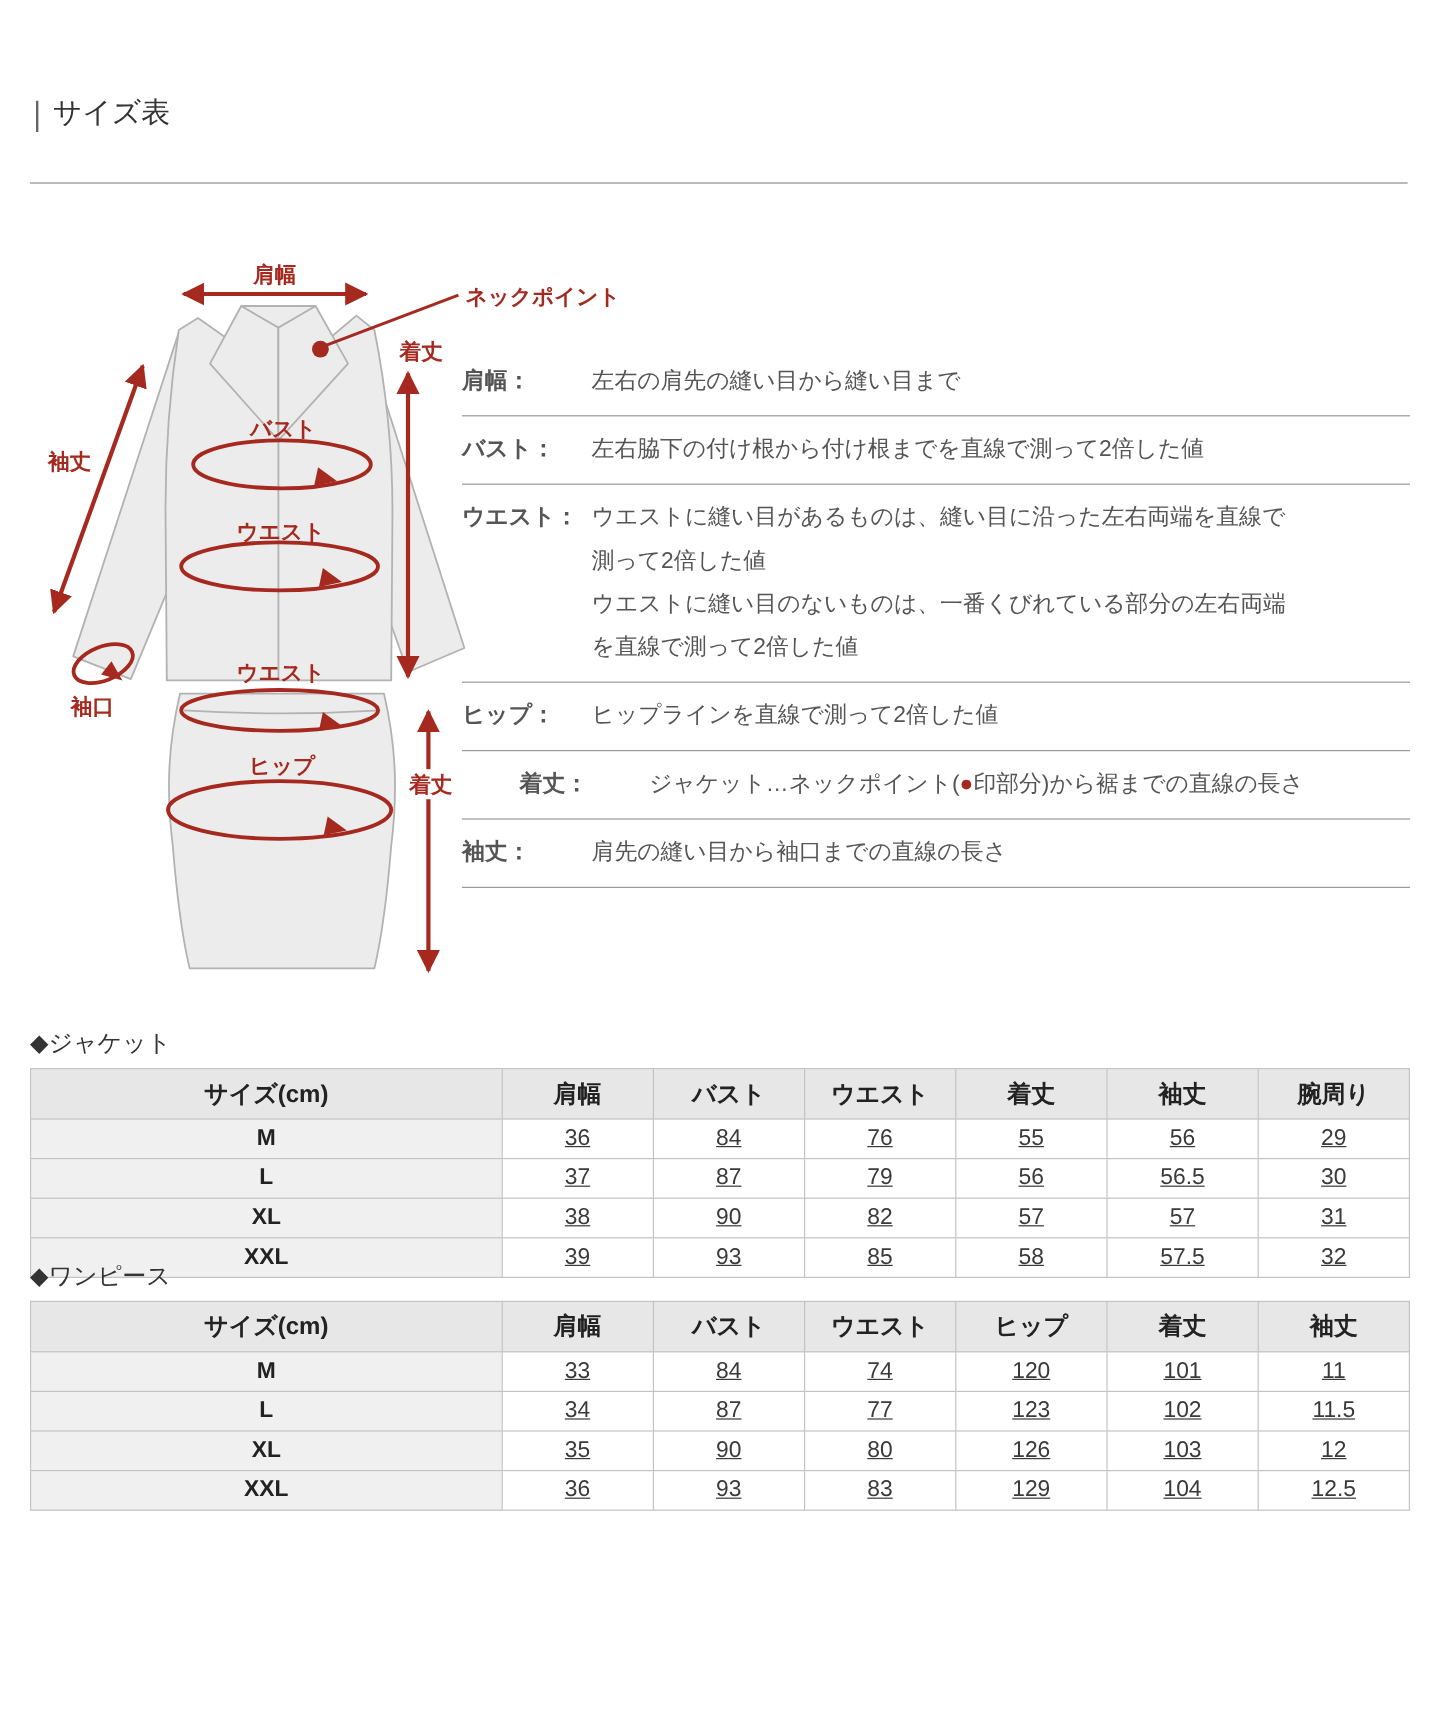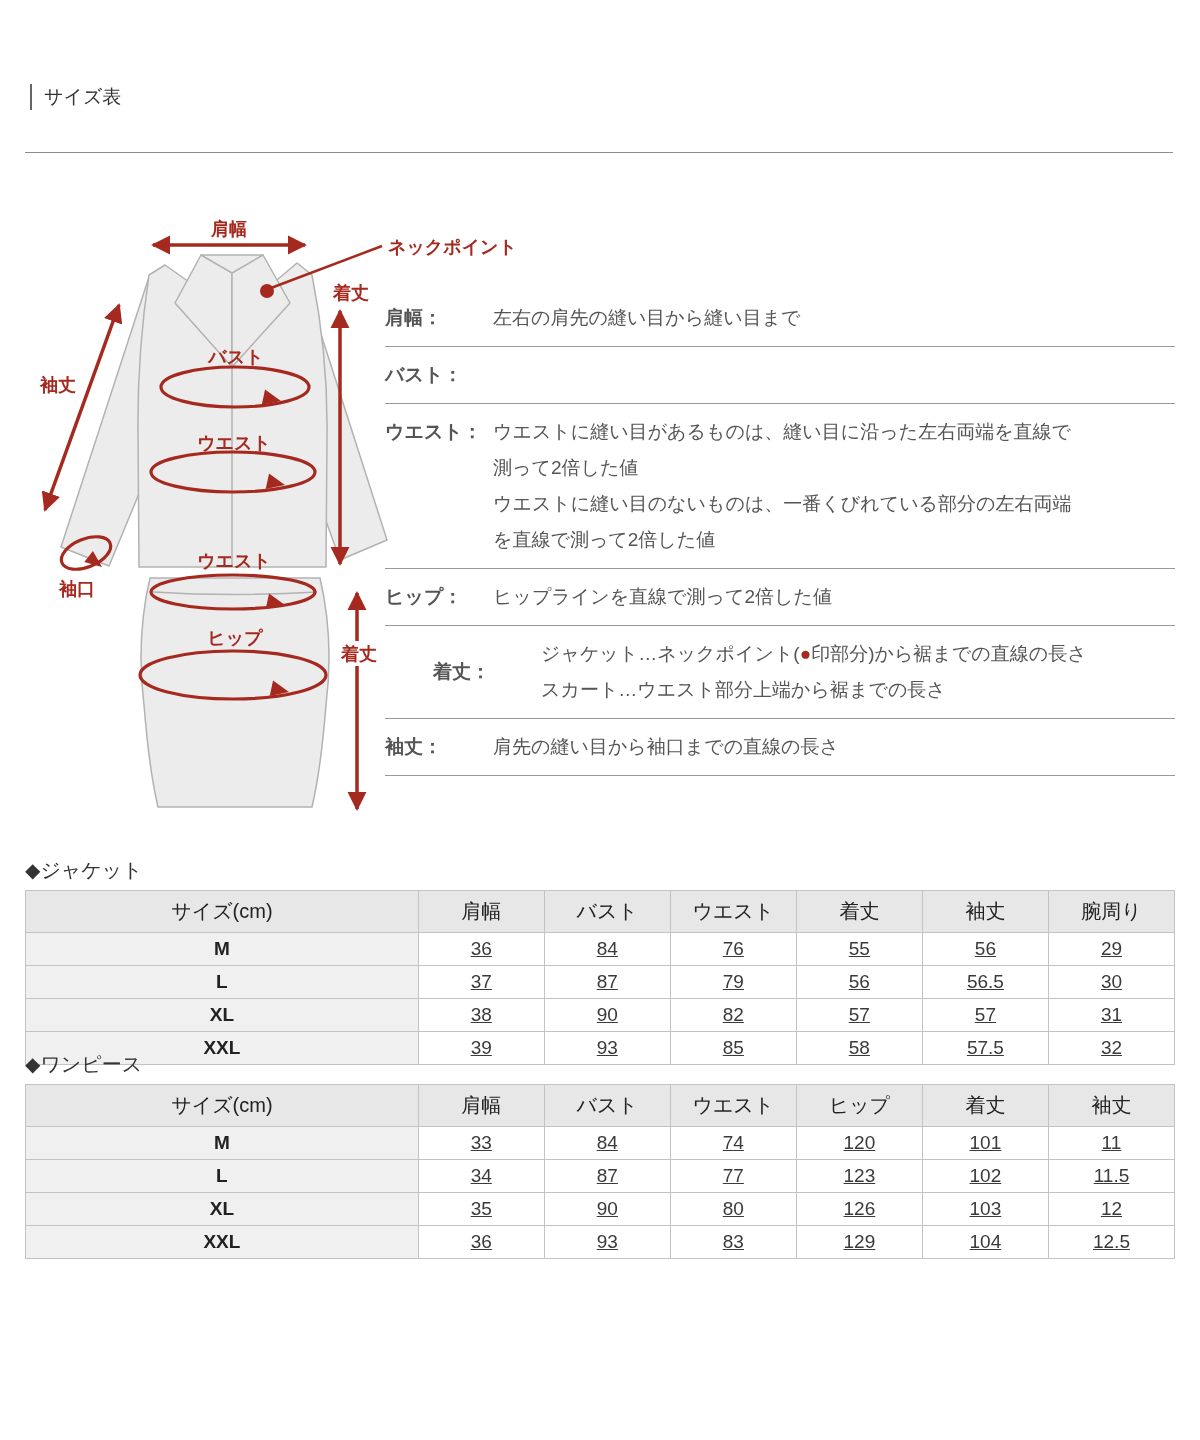--- a/index.html
+++ b/index.html
@@ -3,22 +3,22 @@
 <meta charset="utf-8">
 <style>
   :root{
     --annotation_red:#a5291e; --garment_fill:#ececec; --garment_stroke:#b2b2b2;
     --separator:#999999; --table_border:#c3c3c3; --table_header_bg:#e7e7e7;
     --table_size_bg:#f0f0f0; --text_dark:#333333; --text_body:#555555;
   }
   html,body{margin:0;padding:0;background:#fff;}
   .page{position:relative;width:1200px;height:1440px;background:#fff;overflow:hidden;
         font-family:"Liberation Sans","DejaVu Sans",sans-serif;}
-  .section-title{position:absolute;left:30px;top:84px;font-size:19px;color:var(--text_dark);
-        border-left:2px solid #666;padding-left:12px;line-height:26px;}
+  .section-title{position:absolute;left:30px;top:84px;font-size:24px;color:var(--text_dark);
+        border-left:2px solid #666;padding-left:12px;line-height:26px;font-family:Liberation Mono, monospace;}
   .title-rule{position:absolute;left:25px;top:152px;width:1148px;height:0;
         border:none;border-top:1px solid #8d8d8d;margin:0;}
   svg.diagram{position:absolute;left:25px;top:195px;width:560px;height:660px;}
   .red-line{stroke:var(--annotation_red);stroke-width:3.5;fill:none;}
   .red-thin{stroke:var(--annotation_red);stroke-width:2.5;fill:none;}
   .red-ellipse{stroke:var(--annotation_red);stroke-width:3.2;fill:none;}
   .red-fill{fill:var(--annotation_red);}
   .dlabel{font:bold 18px "Liberation Sans","DejaVu Sans",sans-serif;fill:var(--annotation_red);}
   .g-fill{fill:var(--garment_fill);stroke:var(--garment_stroke);stroke-width:1.5;stroke-linejoin:round;}
   .g-line{fill:none;stroke:var(--garment_stroke);stroke-width:1.5;}
@@ -28,21 +28,21 @@
   .def-term{flex:none;width:108px;font-weight:700;}
   .def-text{flex:1;}
   .def-row.center .def-term{align-self:center;margin-left:48px;}
   .red-dot{color:var(--annotation_red);}
   .table-block{position:absolute;left:25px;width:952px;}
   .tblock-1{top:858px;} .tblock-2{top:1052px;}
   .table-title{font-size:20px;color:var(--text_dark);line-height:24px;margin-bottom:8px;}
   table.size-table{border-collapse:collapse;width:1150px;table-layout:fixed;}
   table.size-table th,table.size-table td{border:1px solid var(--table_border);
         text-align:center;vertical-align:middle;}
-  table.size-table thead th{background:var(--table_header_bg);font-weight:400;
+  table.size-table thead th{background:var(--table_header_bg);font-weight:700;
         font-size:20px;color:#222;padding:7px 4px;}
   table.size-table thead th:first-child{width:33.4%;}
   table.size-table tbody th{background:var(--table_size_bg);font-weight:700;
         font-size:19px;color:#222;padding:5px 4px;}
   table.size-table tbody td{background:#fff;font-size:19px;color:#3a3a3a;padding:5px 4px;text-decoration:underline;}
 </style>
 </head>
 <body>
 
 <div class="page">
@@ -113,41 +113,43 @@
 
   <div class="definitions">
     <div class="def-row">
       <div class="def-term">肩幅：</div>
       <div class="def-text">
         <div>左右の肩先の縫い目から縫い目まで</div>
       </div>
     </div>
     <div class="def-row">
       <div class="def-term">バスト：</div>
+      <div class="def-text">
+        <div>左右脇下の付け根から付け根までを直線で測って2倍した値</div>
+      </div>
     </div>
     <div class="def-row">
       <div class="def-term">ウエスト：</div>
       <div class="def-text">
         <div>ウエストに縫い目があるものは、縫い目に沿った左右両端を直線で</div>
         <div>測って2倍した値</div>
         <div>ウエストに縫い目のないものは、一番くびれている部分の左右両端</div>
         <div>を直線で測って2倍した値</div>
       </div>
     </div>
     <div class="def-row">
       <div class="def-term">ヒップ：</div>
       <div class="def-text">
         <div>ヒップラインを直線で測って2倍した値</div>
       </div>
     </div>
     <div class="def-row center">
       <div class="def-term">着丈：</div>
       <div class="def-text">
         <div><span>ジャケット…ネックポイント(</span><span class="red-dot">●</span><span>印部分)から裾までの直線の長さ</span></div>
-        <div>スカート…ウエスト部分上端から裾までの長さ</div>
       </div>
     </div>
     <div class="def-row">
       <div class="def-term">袖丈：</div>
       <div class="def-text">
         <div>肩先の縫い目から袖口までの直線の長さ</div>
       </div>
     </div>
   </div>
 

